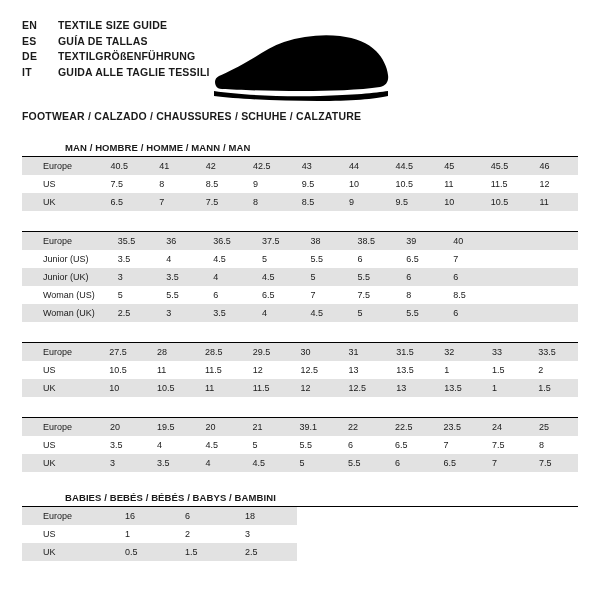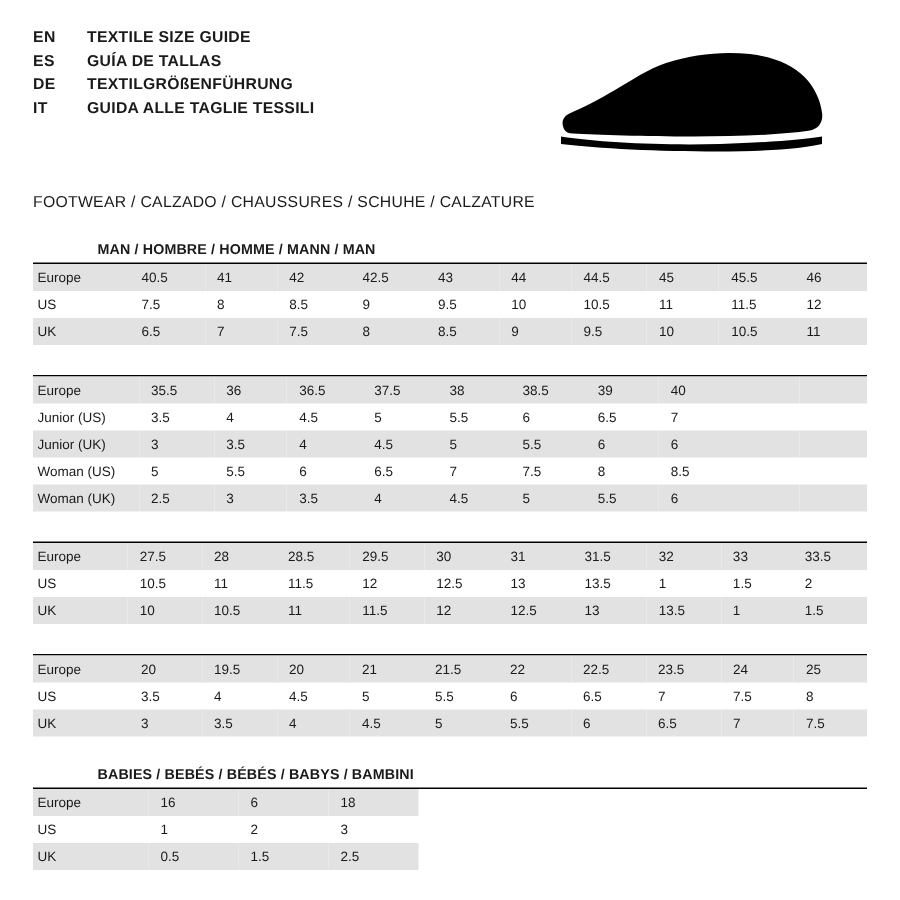--- a/index.html
+++ b/index.html
@@ -20,21 +20,21 @@
     height: 600px;
     box-sizing: border-box;
     padding: 18px 22px 0 22px;
     position: relative;
   }
 
   
   .header {
     display: flex;
     align-items: flex-start;
-    justify-content: space-between;
+    justify-content: flex-start;
   }
   .lang-table {
     border-collapse: collapse;
   }
   .lang-table td {
     font-size: 10.5px;
     line-height: 15.5px;
     padding: 0;
     vertical-align: top;
     white-space: nowrap;
@@ -48,23 +48,23 @@
     font-weight: bold;
     letter-spacing: 0.2px;
   }
   .shoe-art {
     margin-right: 28px;
     margin-top: 16px;
   }
 
   .section-title {
     font-size: 10.5px;
-    font-weight: normal;
+    font-weight: bold;
     letter-spacing: 0.2px;
-    margin-top: 22px;
+    margin-top: 4px;
   }
 
   
   .block {
     margin-top: 20px;
   }
   .block-title {
     font-size: 9.5px;
     font-weight: bold;
     letter-spacing: 0.1px;
@@ -86,21 +86,21 @@
     padding: 3px 0 3px 8px;
     line-height: 12px;
     text-align: left;
     white-space: nowrap;
   }
   table.sizes tr.shaded td {
     background: #e2e2e2;
   }
   table.sizes td.label {
     width: 74px;
-    padding-left: 3px;
+    padding-left: 21px;
   }
   table.sizes td.val {
     width: 52px;
   }
 </style>
 </head>
 <body>
 
 <div class="page">
 
@@ -307,21 +307,21 @@
   <div class="block">
     <div class="rule"></div>
     <table class="sizes">
       <tbody>
         <tr class="shaded">
           <td class="label">Europe</td>
           <td class="val">20</td>
           <td class="val">19.5</td>
           <td class="val">20</td>
           <td class="val">21</td>
-          <td class="val">21.5</td>
+          <td class="val">39.1</td>
           <td class="val">22</td>
           <td class="val">22.5</td>
           <td class="val">23.5</td>
           <td class="val">24</td>
           <td class="val">25</td>
         </tr>
         <tr>
           <td class="label">US</td>
           <td class="val">3.5</td>
           <td class="val">4</td>

